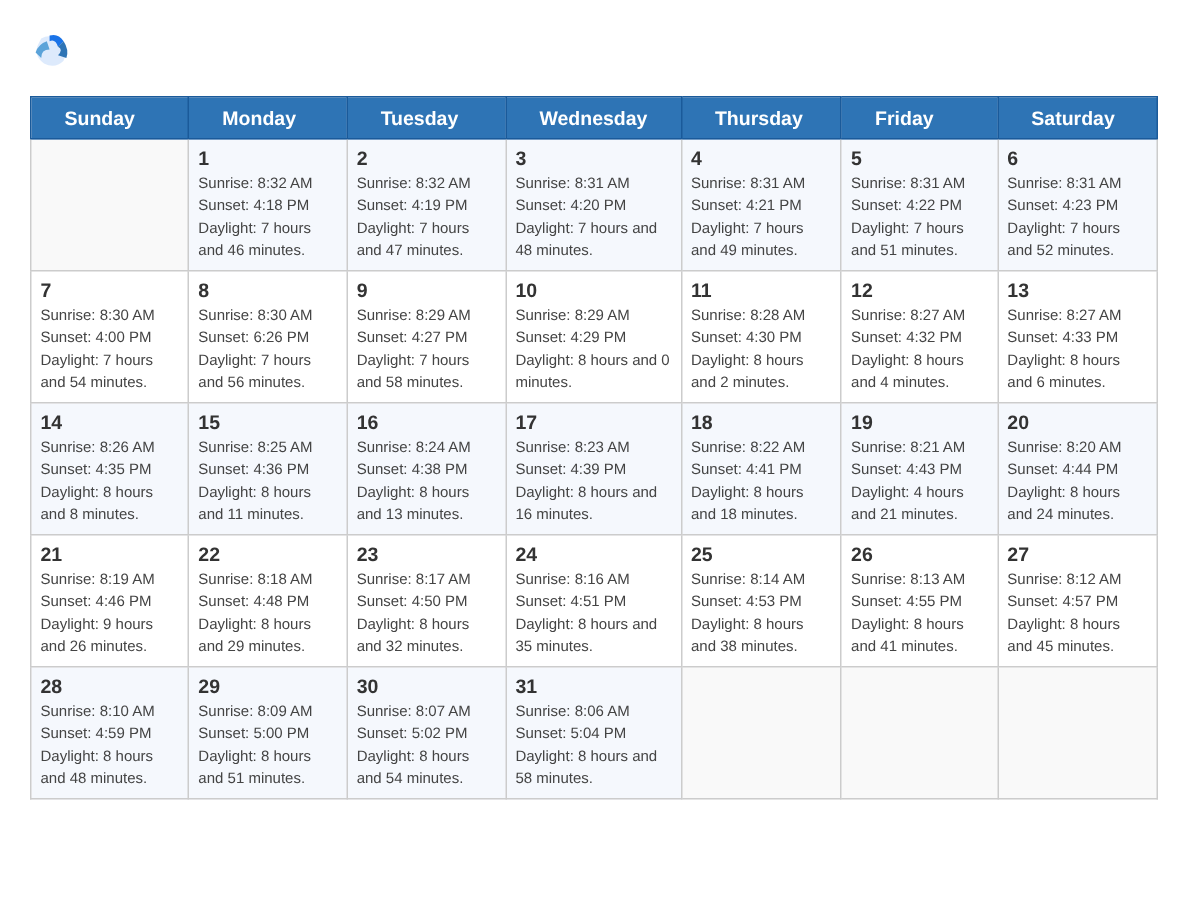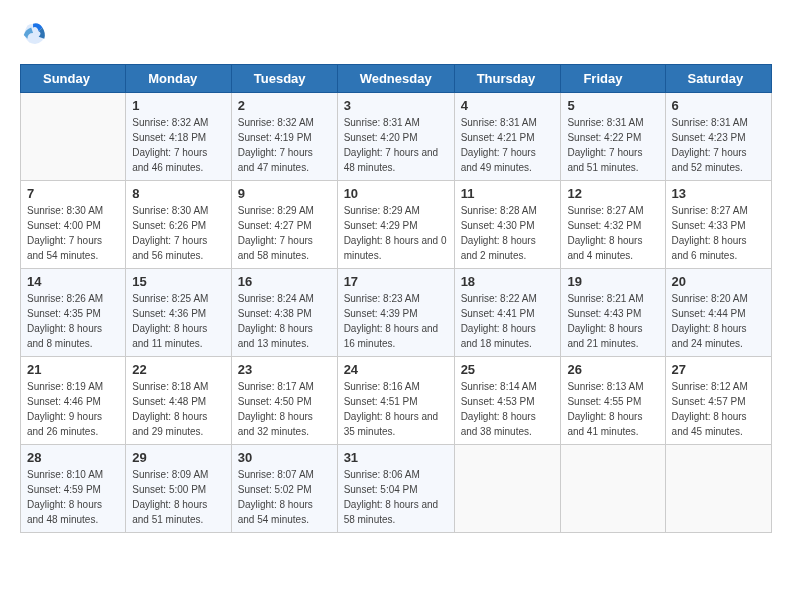--- a/index.html
+++ b/index.html
@@ -277,21 +277,21 @@
           <div>Sunrise: 8:22 AM</div>
           <div>Sunset: 4:41 PM</div>
           <div>Daylight: 8 hours and 18 minutes.</div>
         </div>
       </td>
         <td>
         <span class="day-number">19</span>
         <div class="cell-info">
           <div>Sunrise: 8:21 AM</div>
           <div>Sunset: 4:43 PM</div>
-          <div>Daylight: 8 hours and 21 minutes.</div>
+          <div>Daylight: 4 hours and 21 minutes.</div>
         </div>
       </td>
         <td>
         <span class="day-number">20</span>
         <div class="cell-info">
           <div>Sunrise: 8:20 AM</div>
           <div>Sunset: 4:44 PM</div>
           <div>Daylight: 8 hours and 24 minutes.</div>
         </div>
       </td>

